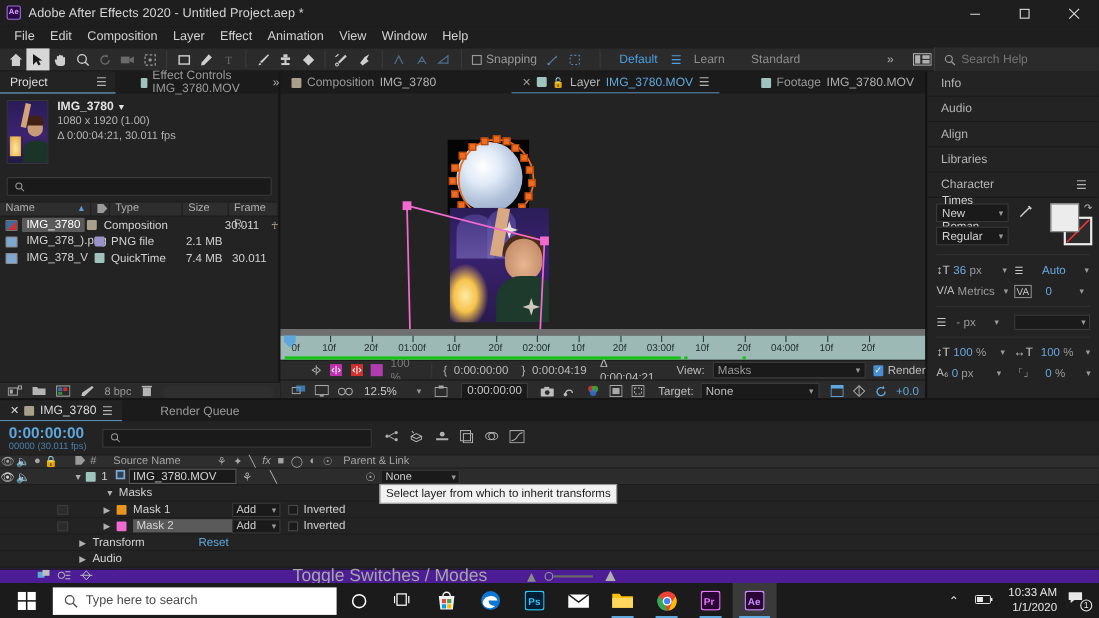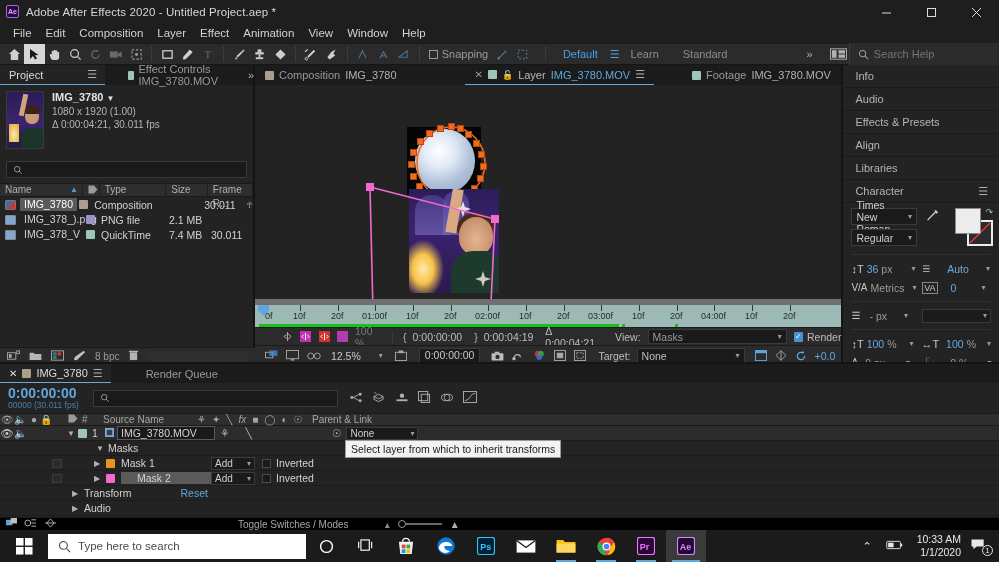--- a/index.html
+++ b/index.html
@@ -196,31 +196,31 @@
     display:flex;align-items:center;padding:0 6px;gap:4px;}
   .tl-search input{ background:transparent;border:none;outline:none;color:#9a9a9a;font-size:10px;
     font-family:inherit;width:90%;}
   .tl-icons{ display:flex;align-items:center;gap:9px;margin-left:12px;color:#b0b0b0;}
   .tl-colhdr{ height:13px;background:#2e2e2e;border-top:1px solid #1a1a1a;border-bottom:1px solid #1a1a1a;
     display:flex;align-items:center;font-size:10px;color:#a6a6a6;}
   .lrow{ height:15px;display:flex;align-items:center;font-size:10.5px;color:#d2d2d2;
     border-bottom:1px solid #1c1c1c;}
   .lrow.sub{ background:#232323;}
   .lrow .sel-name{ background:#1a1a1a;border:1px solid #5a5a5a;padding:0 3px;line-height:12px;}
-  .lrow .sel-hl{ background:#5a5a5a;padding:0 16px;line-height:12px;}
+  .lrow .sel-hl{ background:#5a5a5a;padding:0 3px;line-height:12px;}
   .swatch{ width:9px;height:9px;border-radius:1px;}
   .addsel{ background:#1a1a1a;border:1px solid #3a3a3a;height:13px;width:44px;display:flex;
     align-items:center;justify-content:space-between;padding:0 3px;font-size:10px;color:#d0d0d0;}
   .invbox{ width:9px;height:9px;background:#1a1a1a;border:1px solid #4a4a4a;}
   .parentsel{ background:#1a1a1a;border:1px solid #3a3a3a;height:13px;width:72px;display:flex;
     align-items:center;justify-content:space-between;padding:0 3px;font-size:10px;color:#d0d0d0;}
   .phead-marker{ position:absolute;width:11px;height:12px;background:#5fa8dd;
     clip-path:polygon(0 0,100% 0,100% 55%,50% 100%,0 55%);}
-  .tlfoot{ position:absolute;left:0;bottom:0;width:999px;height:13px;background:#000000;
-    border-top:1px solid #1a1a1a;display:flex;align-items:center;font-size:10px;color:#a6a6a6;}
+  .tlfoot{ position:absolute;left:0;bottom:0;width:999px;height:13px;background:#4c1d95;
+    border-top:1px solid #1a1a1a;display:flex;align-items:center;font-size:16px;color:#a6a6a6;padding-left:28px;}
 
   
   .taskbar{ position:absolute;left:0;bottom:0;width:999px;height:32px;background:#1b1b1b;
     display:flex;align-items:center;}
   .tb-start{ width:48px;height:32px;display:flex;align-items:center;justify-content:center;}
   .tb-search{ width:258px;height:25px;background:#ffffff;display:flex;align-items:center;
     gap:7px;padding:0 10px;color:#4a4a4a;font-size:11.5px;}
   .tb-icon{ width:40px;height:32px;display:flex;align-items:center;justify-content:center;
     position:relative;}
   .tb-icon.active{ background:#3a3a3a;}
@@ -778,23 +778,20 @@
     </div>
 
     <div class="rightbar">
       <div class="rpanel">
           <span>Info</span>
         </div>
       <div class="rpanel">
           <span>Audio</span>
         </div>
       <div class="rpanel">
-          <span>Effects &amp; Presets</span>
-        </div>
-      <div class="rpanel">
           <span>Align</span>
         </div>
       <div class="rpanel">
           <span>Libraries</span>
         </div>
       <div class="rpanel">
         <span>Character</span>
         <span class="hamb">☰</span>
       </div>
 

